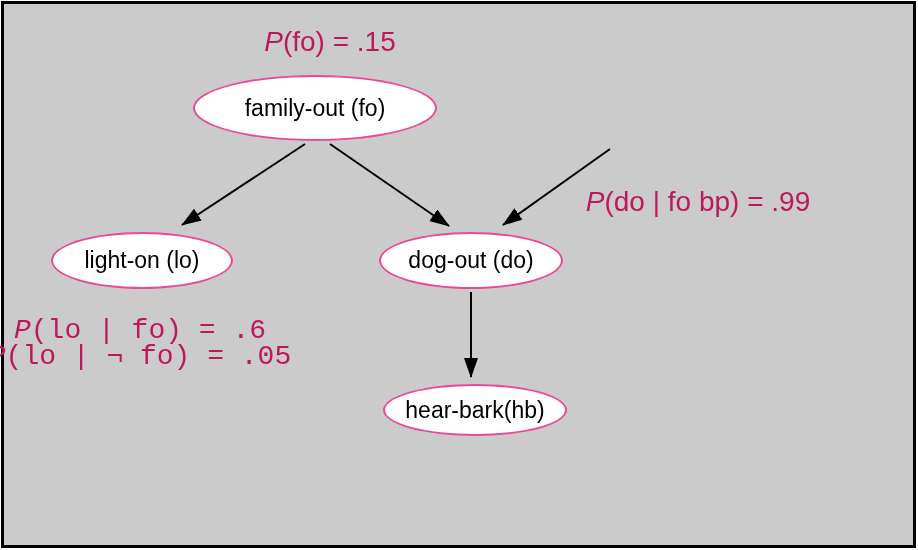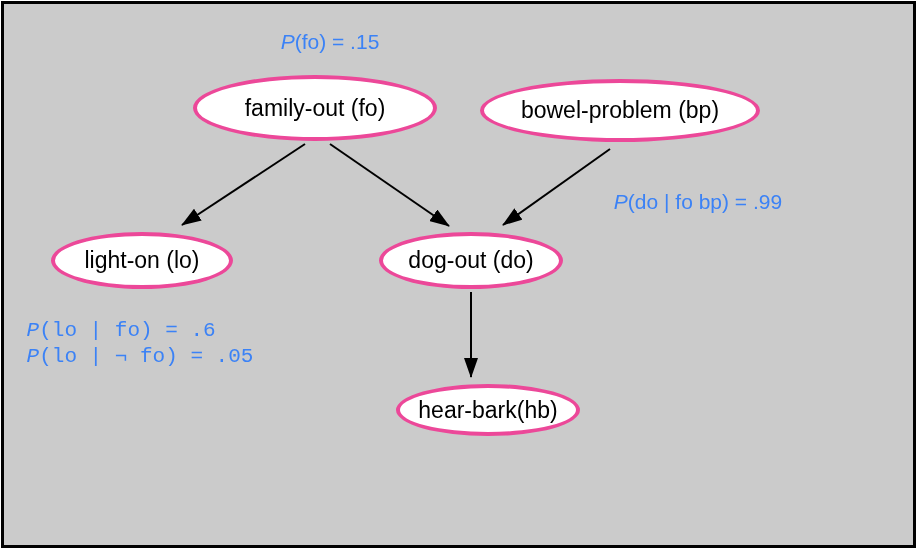--- a/index.html
+++ b/index.html
@@ -23,42 +23,42 @@
     box-sizing: border-box;
   }
   .edges-layer {
     position: absolute;
     left: 0; top: 0;
     width: 918px; height: 550px;
   }
   .node {
     position: absolute;
     background: #ffffff;
-    border: 4px solid #ec4899;
+    border: 2px solid #ec4899;
     border-radius: 50%;
     box-sizing: border-box;
     display: flex;
     align-items: center;
     justify-content: center;
     font-size: 23px;
     color: #000000;
     white-space: nowrap;
   }
   .node-family-out   { left: 193px; top: 75px;  width: 244px; height: 66px; }
   .node-bowel-problem{ left: 480px; top: 79px;  width: 280px; height: 63px; }
   .node-light-on     { left: 51px;  top: 232px; width: 182px; height: 57px; }
   .node-dog-out      { left: 379px; top: 232px; width: 184px; height: 57px; }
-  .node-hear-bark    { left: 396px; top: 384px; width: 184px; height: 52px; align-items: center; }
+  .node-hear-bark    { left: 383px; top: 384px; width: 184px; height: 52px; align-items: center; }
   .prob {
     position: absolute;
     transform: translateX(-50%);
-    font-size: 21px;
+    font-size: 28px;
     line-height: 26px;
-    color: #3b82f6;
-    text-align: left;
+    color: #be185d;
+    text-align: center;
     white-space: nowrap;
   }
   .prob-fo { left: 330px; top: 29px; }
   .prob-bp { left: 632px; top: 29px; }
   .prob-lo { left: 140px; top: 318px; font-family: Liberation Mono, monospace; }
   .prob-do { left: 698px; top: 189px; }
   .prob-hb { left: 470px; top: 456px; }
   .prob i { font-style: italic; }
 </style>
 </head>
@@ -77,23 +77,20 @@
     <line x1="330" y1="144" x2="449" y2="226" stroke="#000000" stroke-width="2" marker-end="url(#arrowhead)"></line>
     <line x1="610" y1="149" x2="503" y2="225" stroke="#000000" stroke-width="2" marker-end="url(#arrowhead)"></line>
     <line x1="471" y1="292" x2="471" y2="377" stroke="#000000" stroke-width="2" marker-end="url(#arrowhead)"></line>
   </svg>
 
   <div class="prob prob-fo"><i>P</i>(fo) = .15</div>
 
   <div class="node node-family-out">
     <span>family-out (fo)</span>
   </div>
-  <div class="node node-bowel-problem">
-    <span>bowel-problem (bp)</span>
-  </div>
   <div class="node node-light-on">
     <span>light-on (lo)</span>
   </div>
   <div class="node node-dog-out">
     <span>dog-out (do)</span>
   </div>
   <div class="node node-hear-bark">
     <span>hear-bark(hb)</span>
   </div>
 

